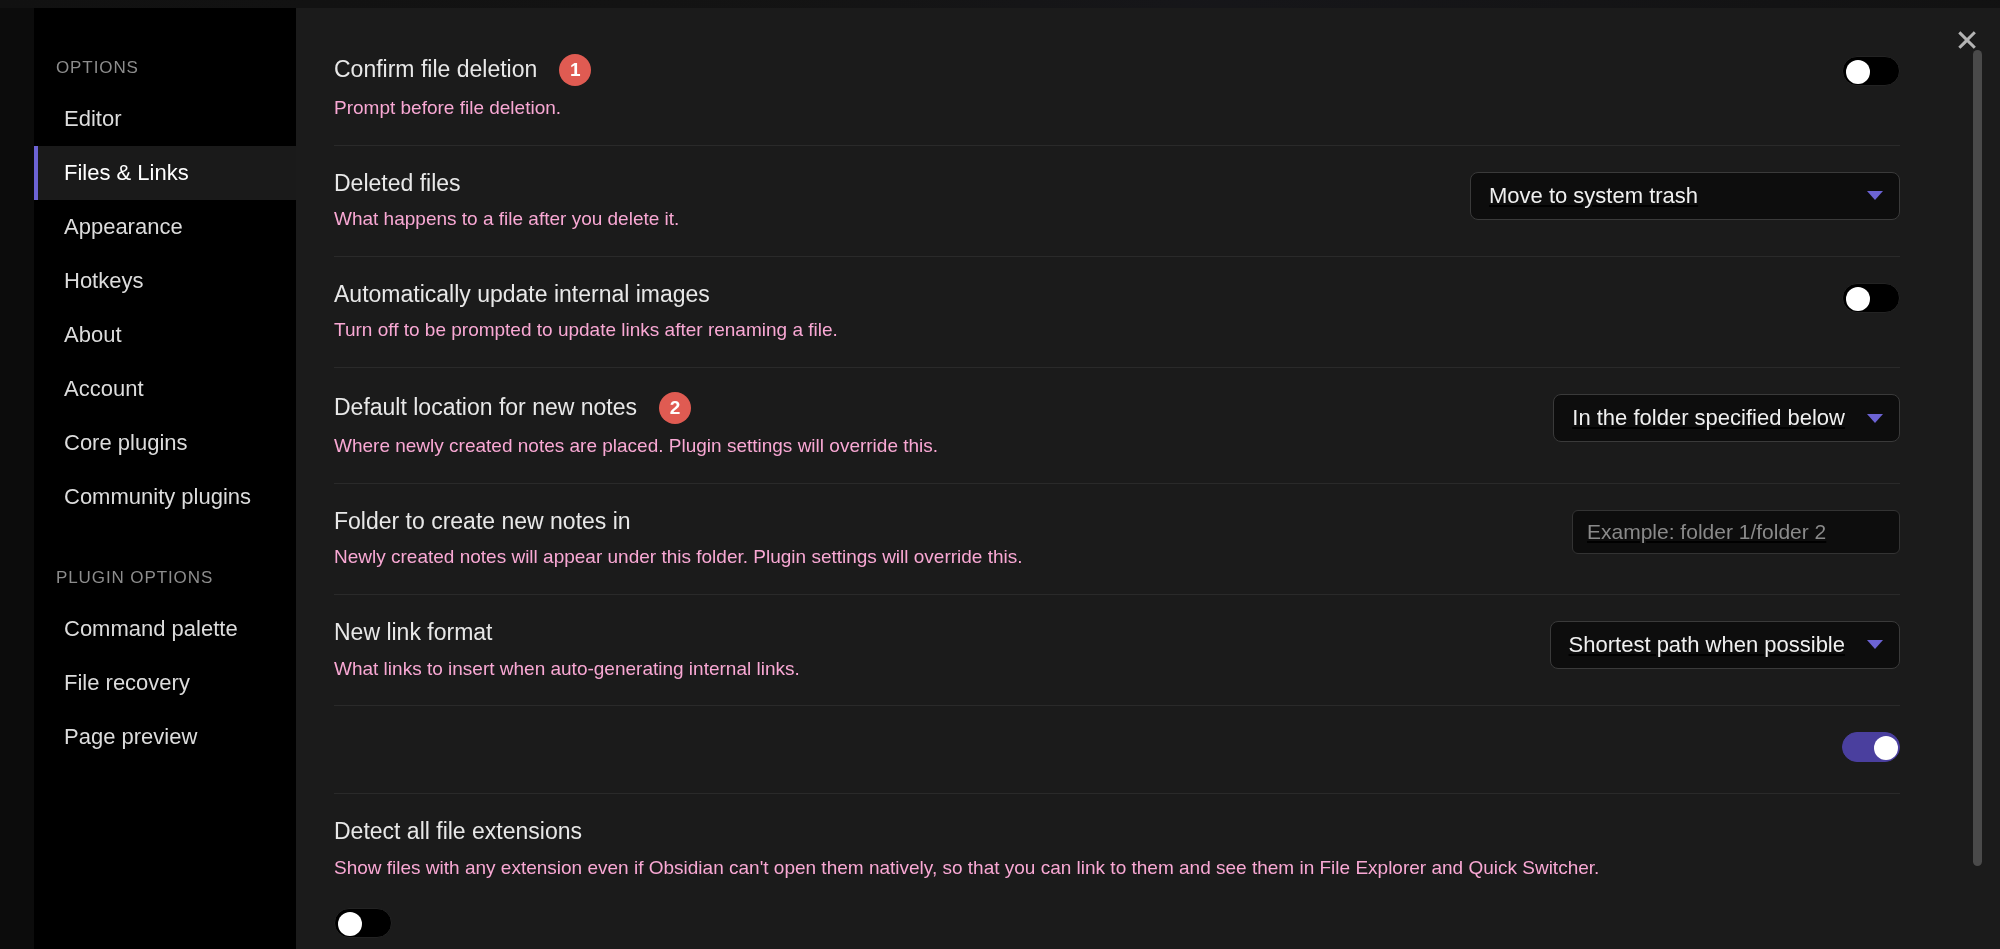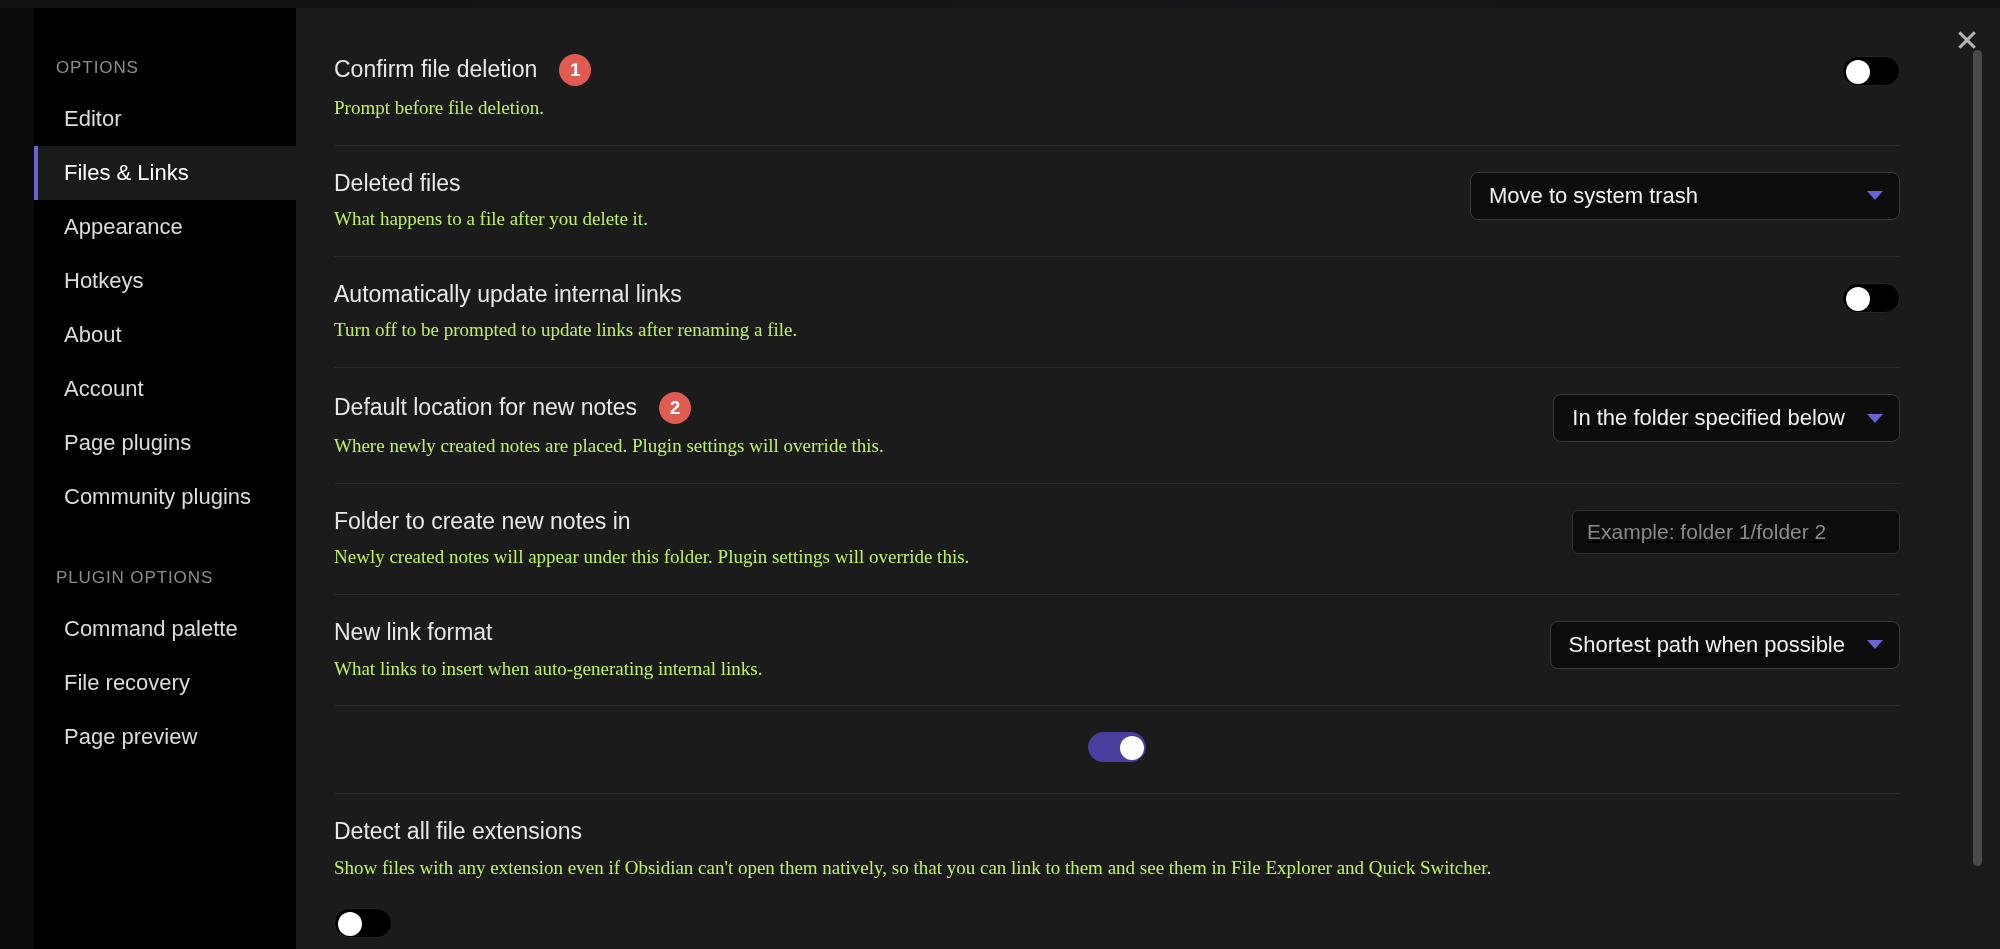--- a/index.html
+++ b/index.html
@@ -54,42 +54,42 @@
 
   
   .main {
     flex: 1 1 auto; position: relative;
     padding: 0 40px 0 0;
     overflow: hidden;
   }
   .rows { padding: 22px 60px 0 38px; }
 
   .row {
-    display: flex; align-items: flex-start; justify-content: center;
+    display: flex; align-items: flex-start; justify-content: flex-end;
     gap: 24px;
     padding: 22px 0 24px 0;
     border-bottom: 1px solid #2a2a2a;
     min-height: 88px;
   }
   .row:last-child { border-bottom: 1px solid #2a2a2a; flex-direction: column; }
 
   .row-info { flex: 1 1 auto; min-width: 0; padding-top: 2px; }
   .row-title-line { display: flex; align-items: center; gap: 22px; }
   .row-title {
     font-size: 23px; color: #e8e8e8; line-height: 1.2; white-space: nowrap;
   }
   .badge {
     width: 32px; height: 32px; border-radius: 50%;
     background: #e05b52; color: #ffffff;
     font-size: 19px; font-weight: bold;
     display: flex; align-items: center; justify-content: center;
     flex: 0 0 32px;
   }
   .row-desc {
-    margin-top: 9px; font-size: 19px; color: #bef264; line-height: 1.35; font-family: Liberation Serif, serif;
+    margin-top: 9px; font-size: 19px; color: #f9a8d4; line-height: 1.35;
   }
 
   .row-control { flex: 0 0 auto; display: flex; align-items: center; padding-top: 4px; text-decoration: underline; }
 
   
   .toggle {
     width: 58px; height: 30px; border-radius: 15px;
     background: #000000; border: 1px solid #232323;
     position: relative; cursor: pointer;
   }
@@ -152,21 +152,21 @@
     <div class="sidebar">
       <div class="side-gutter"></div>
       <div class="side-inner" id="sidebar-inner">
           <div class="side-heading">OPTIONS</div>
           <div class="side-item"><span>Editor</span></div>
           <div class="side-item active"><span>Files &amp; Links</span></div>
           <div class="side-item"><span>Appearance</span></div>
           <div class="side-item"><span>Hotkeys</span></div>
           <div class="side-item"><span>About</span></div>
           <div class="side-item"><span>Account</span></div>
-          <div class="side-item"><span>Page plugins</span></div>
+          <div class="side-item"><span>Core plugins</span></div>
           <div class="side-item"><span>Community plugins</span></div>
           <div class="side-heading second">PLUGIN OPTIONS</div>
           <div class="side-item"><span>Command palette</span></div>
           <div class="side-item"><span>File recovery</span></div>
           <div class="side-item"><span>Page preview</span></div>
         </div>
     </div>
 
     <div class="main">
       <div class="rows" id="settings-rows">
@@ -194,21 +194,21 @@
             <div class="row-control">
               <div class="dropdown wide">
                 <span class="dd-text">Move to system trash</span>
                 <span class="chev"></span>
               </div>
             </div>
           </div>
           <div class="row">
             <div class="row-info">
               <div class="row-title-line">
-                <div class="row-title">Automatically update internal links</div>
+                <div class="row-title">Automatically update internal images</div>
               </div>
               <div class="row-desc">Turn off to be prompted to update links after renaming a file.</div>
             </div>
             <div class="row-control">
               <div class="toggle">
                 <div class="knob"></div>
               </div>
             </div>
           </div>
           <div class="row">

